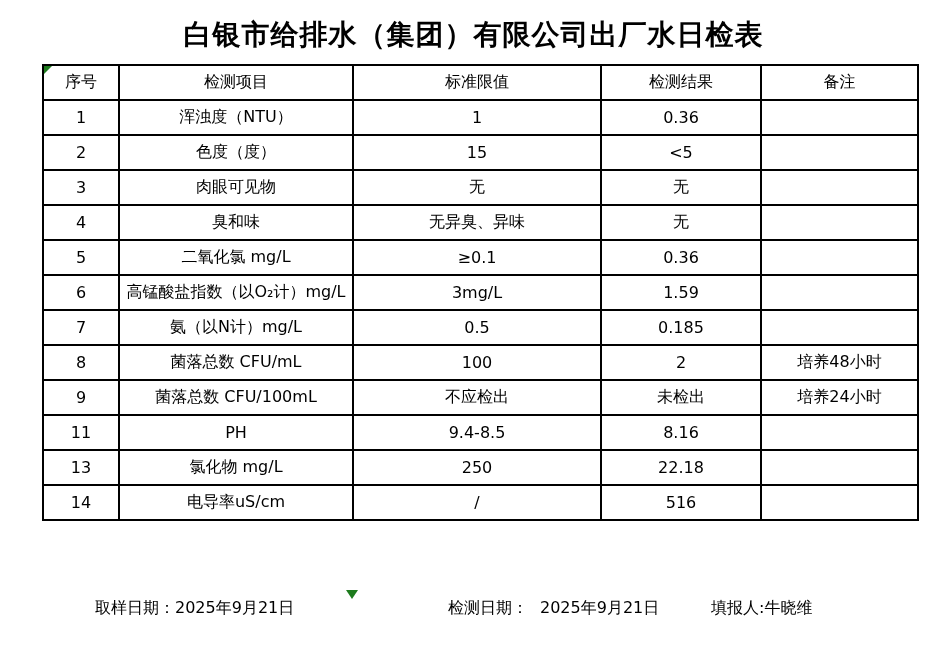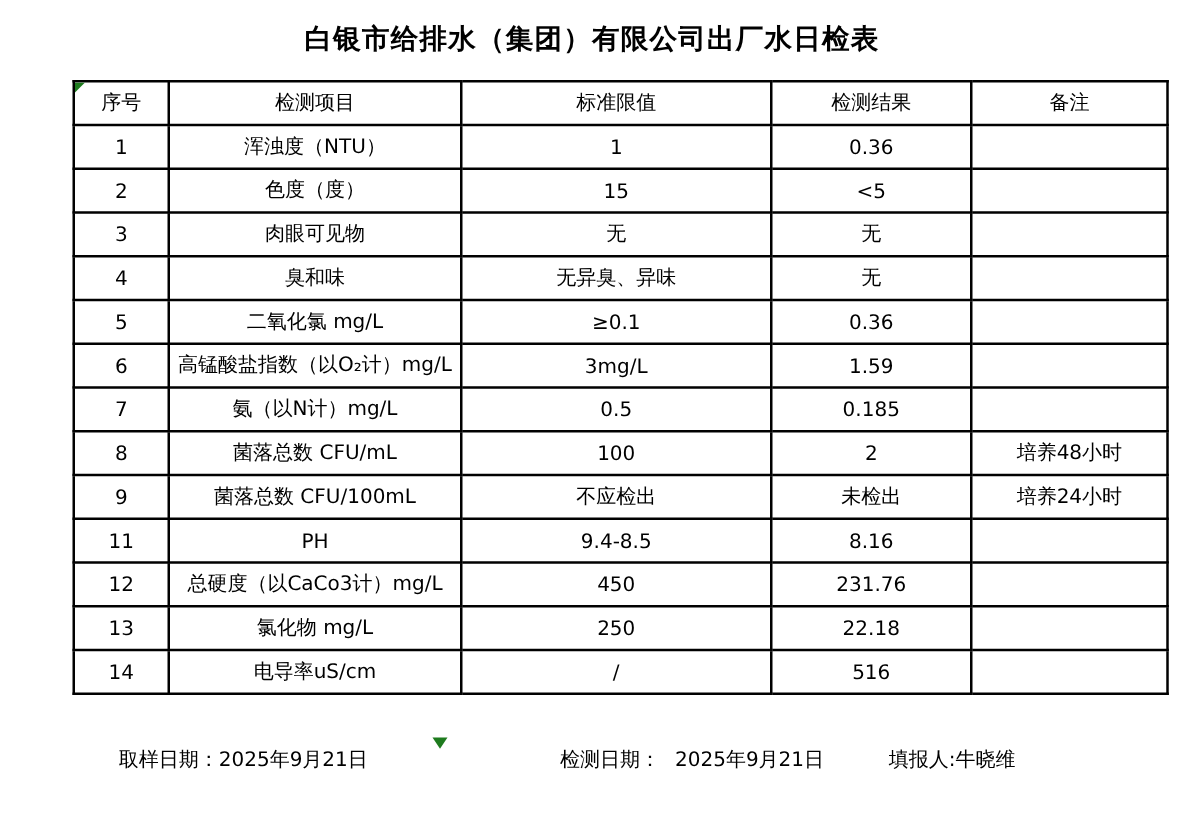--- a/index.html
+++ b/index.html
@@ -2,25 +2,25 @@
 <html><head>
 <meta charset="utf-8">
 <style>
   html,body{margin:0;padding:0;}
   body{
     width:947px;height:653px;position:relative;background:#ffffff;
     font-family:"DejaVu Sans", sans-serif;color:#000;
   }
   .page-title{
     position:absolute;top:16px;left:0;width:947px;text-align:center;
-    font-size:22px;font-weight:bold;letter-spacing:1px;
+    font-size:28px;font-weight:bold;letter-spacing:1px;
   }
   table.report{
     position:absolute;left:42px;top:64px;
-    border-collapse:collapse;table-layout:fixed;margin-left:16px;
+    border-collapse:collapse;table-layout:fixed;
   }
   table.report td, table.report th{
     border:2px solid #000;text-align:center;vertical-align:middle;
     font-size:16px;font-weight:normal;padding:0 2px;height:33px;
     overflow:hidden;white-space:nowrap;
   }
   col.c-no{width:76px}
   col.c-item{width:234px}
   col.c-limit{width:248px}
   col.c-result{width:160px}
@@ -131,27 +131,20 @@
       <td>培养24小时</td>
     </tr>
     <tr>
       <td>11</td>
       <td>PH</td>
       <td>9.4-8.5</td>
       <td>8.16</td>
       <td></td>
     </tr>
     <tr>
-      <td>12</td>
-      <td>总硬度（以CaCo3计）mg/L</td>
-      <td>450</td>
-      <td>231.76</td>
-      <td></td>
-    </tr>
-    <tr>
       <td>13</td>
       <td>氯化物 mg/L</td>
       <td>250</td>
       <td>22.18</td>
       <td></td>
     </tr>
     <tr>
       <td>14</td>
       <td>电导率uS/cm</td>
       <td>/</td>

